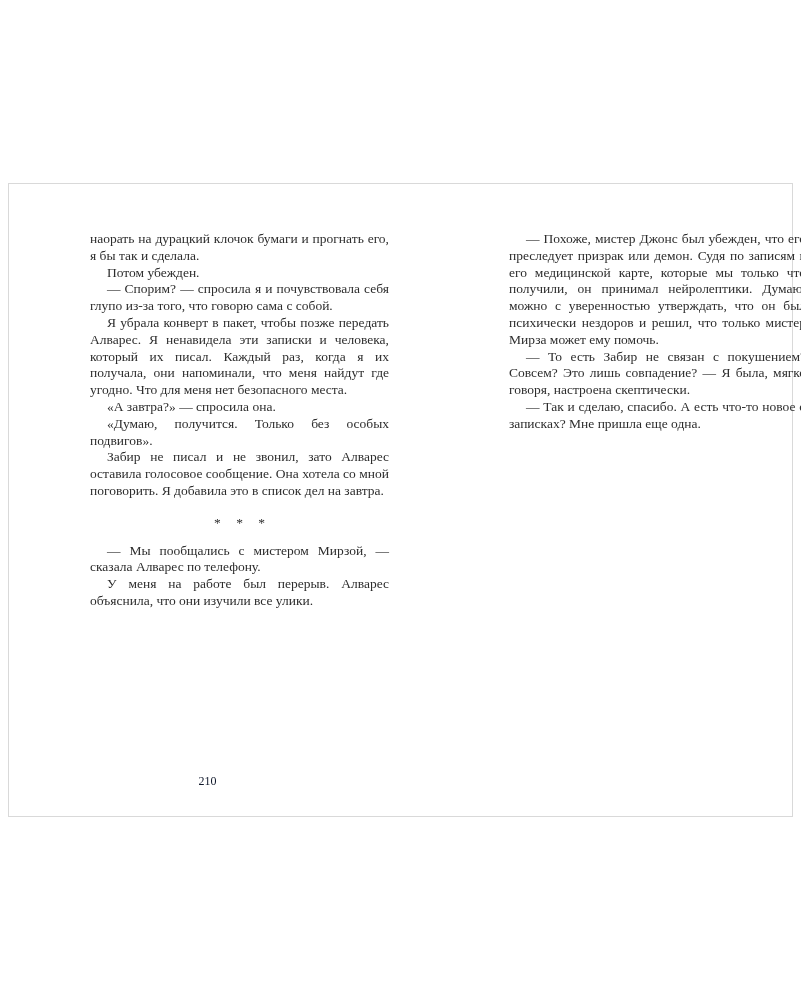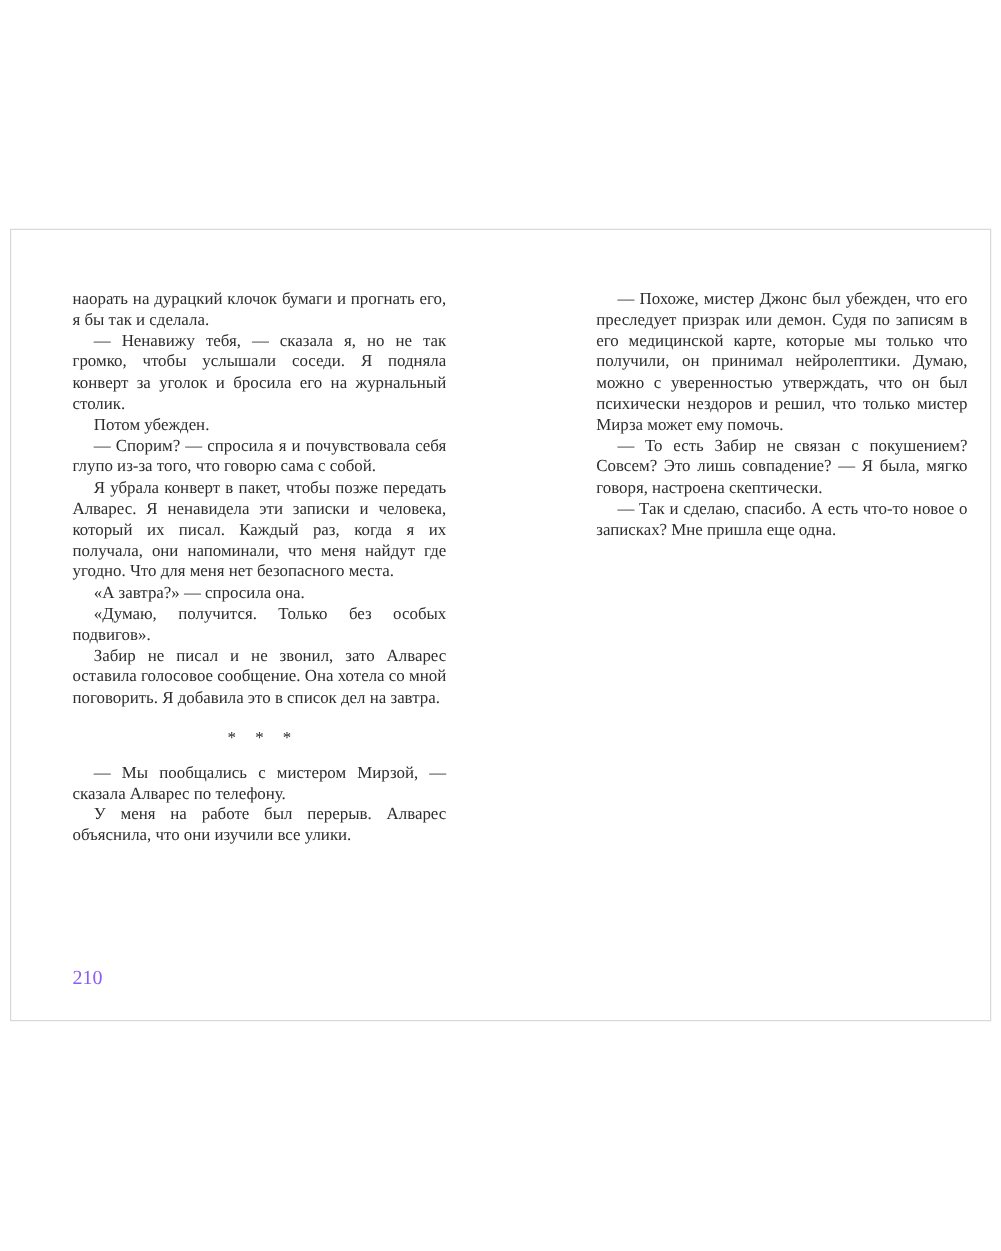--- a/index.html
+++ b/index.html
@@ -24,20 +24,21 @@
     background: #ffffff;
     box-sizing: content-box;
   }
   .text-column {
     position: absolute;
     top: 47px;
     font-size: 13.5px;
     line-height: 16.8px;
     text-align: justify;
     hyphens: auto;
+    margin-left: 32px;
     -webkit-hyphens: auto;
   }
   .column-left  { left: 49px;  width: 299px; }
   .column-right { left: 468px; width: 297px; }
   .para {
     margin: 0;
     text-indent: 17px;
   }
   .para.flush { text-indent: 0; }
   .scene-separator {
@@ -46,33 +47,33 @@
     padding-left: 6px;
     margin: 15px 0 11px 0;
     color: #2d2d2d;
     font-size: 13.5px;
   }
   .page-number {
     position: absolute;
     left: 49px;
     top: 590px;
     width: 299px;
-    font-size: 16px;
-    color: #8b5cf6;
+    text-align: center;
+    font-size: 12px;
+    color: #0f172a;
   }
 </style>
 </head>
 <body>
 
 <div class="book-frame">
 
   <div class="text-column column-left">
     <div>
         <p class="para flush">наорать на дурацкий клочок бумаги и прогнать его, я бы так и сделала.</p>
-        <p class="para">— Ненавижу тебя, — сказала я, но не так громко, чтобы услышали соседи. Я подняла конверт за уголок и бросила его на журнальный столик.</p>
         <p class="para">Потом убежден.</p>
         <p class="para">— Спорим? — спросила я и почувствовала себя глупо из-за того, что говорю сама с собой.</p>
         <p class="para">Я убрала конверт в пакет, чтобы позже передать Алварес. Я ненавидела эти записки и человека, который их писал. Каждый раз, когда я их получала, они напоминали, что меня найдут где угодно. Что для меня нет безопасного места.</p>
         <p class="para">«А завтра?» — спросила она.</p>
         <p class="para">«Думаю, получится. Только без особых подвигов».</p>
         <p class="para">Забир не писал и не звонил, зато Алварес оставила голосовое сообщение. Она хотела со мной поговорить. Я добавила это в список дел на завтра.</p>
       </div>
     <div class="scene-separator">* * *</div>
     <div>
         <p class="para">— Мы пообщались с мистером Мирзой, — сказала Алварес по телефону.</p>

